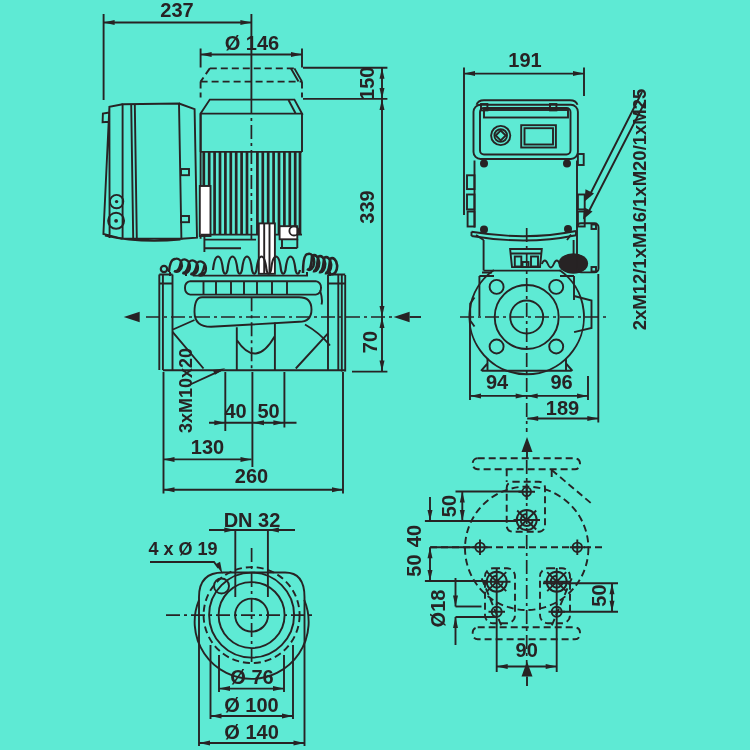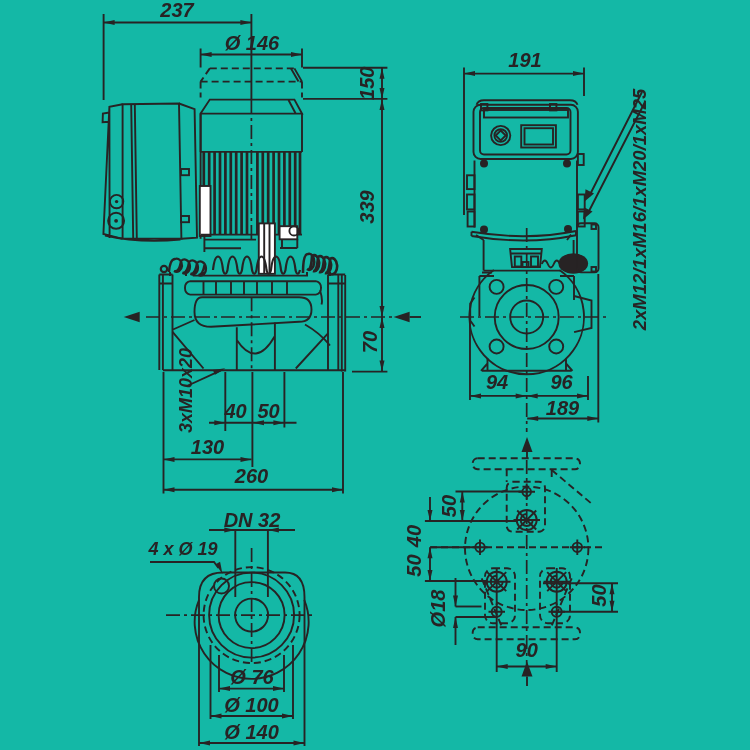--- a/index.html
+++ b/index.html
@@ -1,16 +1,16 @@
 <!DOCTYPE html>
 <html><head>
 <meta charset="utf-8">
 <style>
 html,body{margin:0;padding:0;background:#fff;}
-#page{width:750px;height:750px;position:relative;background:#14b8a6;overflow:hidden;font-style:italic;}
+#page{width:750px;height:750px;position:relative;background:#5eead4;overflow:hidden;}
 svg{position:absolute;top:0;left:0;}
 .s{stroke:#272324;stroke-width:1.9;fill:none;stroke-linecap:butt;}
 .sf{stroke:none;fill:#272324;}
 .sw{stroke:#272324;stroke-width:1.9;fill:#fff;}
 .fin{stroke:#272324;stroke-width:2.7;fill:none;}
 .da{stroke:#272324;stroke-width:1.9;fill:none;stroke-dasharray:7 4;}
 .cl{stroke:#272324;stroke-width:1.7;fill:none;stroke-dasharray:14 4 3 4;}
 .t{font-family:"Liberation Sans",sans-serif;font-weight:700;font-size:20px;fill:#272324;text-anchor:middle;}
 .t18{font-family:"Liberation Sans",sans-serif;font-weight:700;font-size:18px;fill:#272324;text-anchor:middle;}
 </style>

